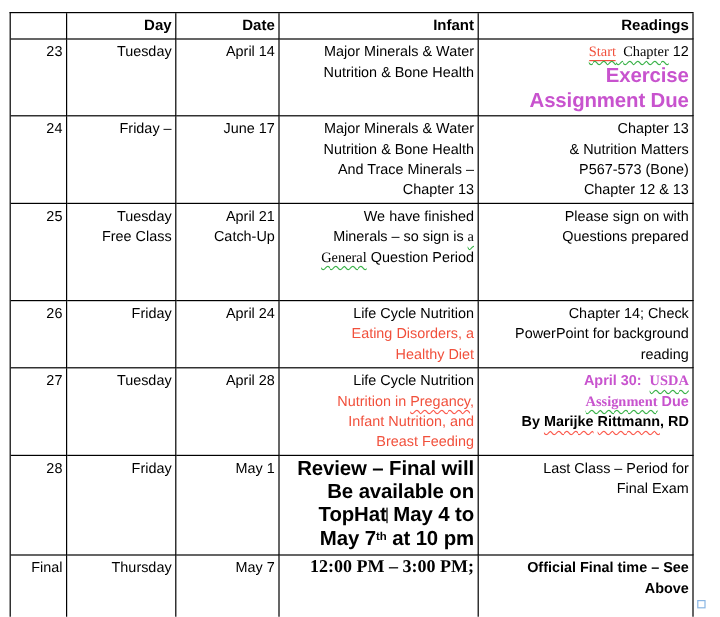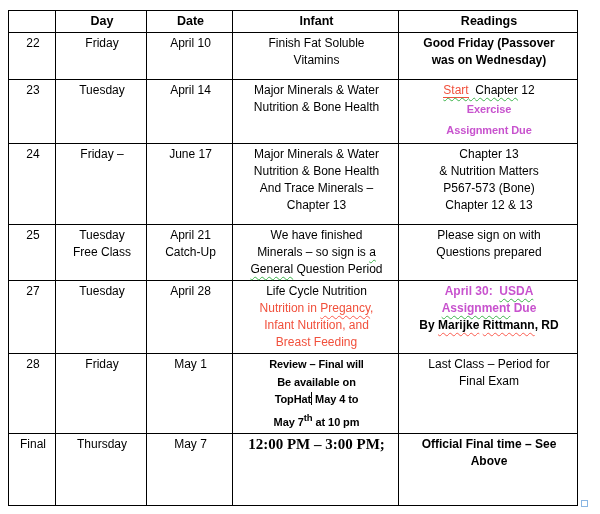--- a/index.html
+++ b/index.html
@@ -1,41 +1,41 @@
 <!DOCTYPE html>
 <html><head>
 <meta charset="utf-8">
 <style>
   html,body{margin:0;padding:0;background:#ffffff;width:600px;height:514px;overflow:hidden;
     font-family:"Liberation Sans",sans-serif;-webkit-font-smoothing:antialiased;}
   .page{position:relative;width:600px;height:514px;background:#fff;}
   table.sched{position:absolute;left:8px;top:10px;border-collapse:separate;border-spacing:0;
     border-top:1.5px solid #000;border-left:1.5px solid #000;table-layout:fixed;width:569px;}
   th,td{border-right:1.5px solid #000;border-bottom:1.5px solid #000;vertical-align:top;
-    text-align:center;padding:2px 3px 2px 5px;box-sizing:border-box;font-size:12px;line-height:17px;
+    text-align:right;padding:2px 3px 2px 5px;box-sizing:border-box;font-size:12px;line-height:17px;
     color:#000;white-space:pre;overflow:visible;}
   th{font-weight:bold;font-size:12.5px;height:20px;}
   col.c-num{width:47px}col.c-day{width:91px}col.c-date{width:86px}col.c-topic{width:166px}col.c-read{width:179px}
   tbody tr:nth-child(1) td{height:47px}
   tbody tr:nth-child(2) td{height:54px}
   tbody tr:nth-child(3) td{height:81px}
   tbody tr:nth-child(4) td{height:52px}
   tbody tr:nth-child(5) td{height:58px}
   tbody tr:nth-child(6) td{height:74px}
   tbody tr:nth-child(7) td{height:72px}
   tbody tr:nth-child(8) td{height:39px}
   .b{font-weight:bold;}
   .red{color:#F1503C;}
   .mag{color:#C853CE;font-weight:bold;}
-  .big{font-weight:bold;font-size:11px;line-height:21px;letter-spacing:-0.1px;}
+  .big{font-weight:bold;font-size:17px;line-height:21px;letter-spacing:-0.1px;}
   .tight .big{line-height:17.5px;}
   .serif{font-family:"Liberation Serif",serif;font-size:15px;}
   .u{border-bottom:1.2px solid currentColor;}
   .wg{text-decoration:underline;text-decoration-style:wavy;text-decoration-color:#3CB34B;
-      text-decoration-thickness:1px;text-underline-offset:2.5px;text-decoration-skip-ink:none;}
+      text-decoration-thickness:1px;text-underline-offset:2.5px;text-decoration-skip-ink:none;font-family:Liberation Serif, serif;}
   .wr{text-decoration:underline;text-decoration-style:wavy;text-decoration-color:#FB5C4F;
       text-decoration-thickness:1px;text-underline-offset:2.5px;text-decoration-skip-ink:none;}
   .sup{font-size:9.5px;vertical-align:4.5px;letter-spacing:0;}
   .caret{display:inline-block;width:0;height:13px;border-left:1.5px solid #000;vertical-align:-2px;}
   .resize-handle{position:absolute;left:581px;top:500px;width:7px;height:7px;background:#ffffff;
     border:1.2px solid #8AB6E3;box-sizing:border-box;}
 </style>
 </head>
 <body>
 
@@ -51,29 +51,20 @@
     <thead>
         <tr id="hdr-row">
           <th></th>
           <th>Day</th>
           <th>Date</th>
           <th>Infant</th>
           <th>Readings</th>
         </tr>
       </thead>
     <tbody id="body-rows">
-        <tr>
-          <td><span>22</span></td>
-          <td><span>Friday</span></td>
-          <td><span>April 10</span></td>
-          <td><span>Finish Fat Soluble
-Vitamins</span></td>
-          <td><span class="b">Good Friday (Passover
-was on Wednesday)</span></td>
-        </tr>
         <tr>
           <td><span>23</span></td>
           <td><span>Tuesday</span></td>
           <td><span>April 14</span></td>
           <td><span>Major Minerals &amp; Water
 Nutrition &amp; Bone Health</span></td>
           <td><span class="red u wg">Start</span><span class="wg">  </span><span class="wg">Chapter</span><span> 12
 </span><span class="mag big">Exercise
 Assignment Due</span></td>
         </tr>
@@ -94,20 +85,31 @@
           <td><span>25</span></td>
           <td><span>Tuesday
 Free Class</span></td>
           <td><span>April 21
 Catch-Up</span></td>
           <td><span>We have finished
 Minerals – so sign is </span><span class="wg">a</span><span>
 </span><span class="wg">General</span><span> Question Period</span></td>
           <td><span>Please sign on with
 Questions prepared</span></td>
+        </tr>
+        <tr>
+          <td><span>26</span></td>
+          <td><span>Friday</span></td>
+          <td><span>April 24</span></td>
+          <td><span>Life Cycle Nutrition
+</span><span class="red">Eating Disorders, a
+Healthy Diet</span></td>
+          <td><span>Chapter 14; Check
+PowerPoint for background
+reading</span></td>
         </tr>
         <tr>
           <td><span>27</span></td>
           <td><span>Tuesday</span></td>
           <td><span>April 28</span></td>
           <td><span>Life Cycle Nutrition
 </span><span class="red">Nutrition in </span><span class="red wr">Pregancy</span><span class="red">,
 Infant Nutrition, and
 Breast Feeding</span></td>
           <td><span class="mag">April 30:  </span><span class="mag wg">USDA</span><span class="mag">

